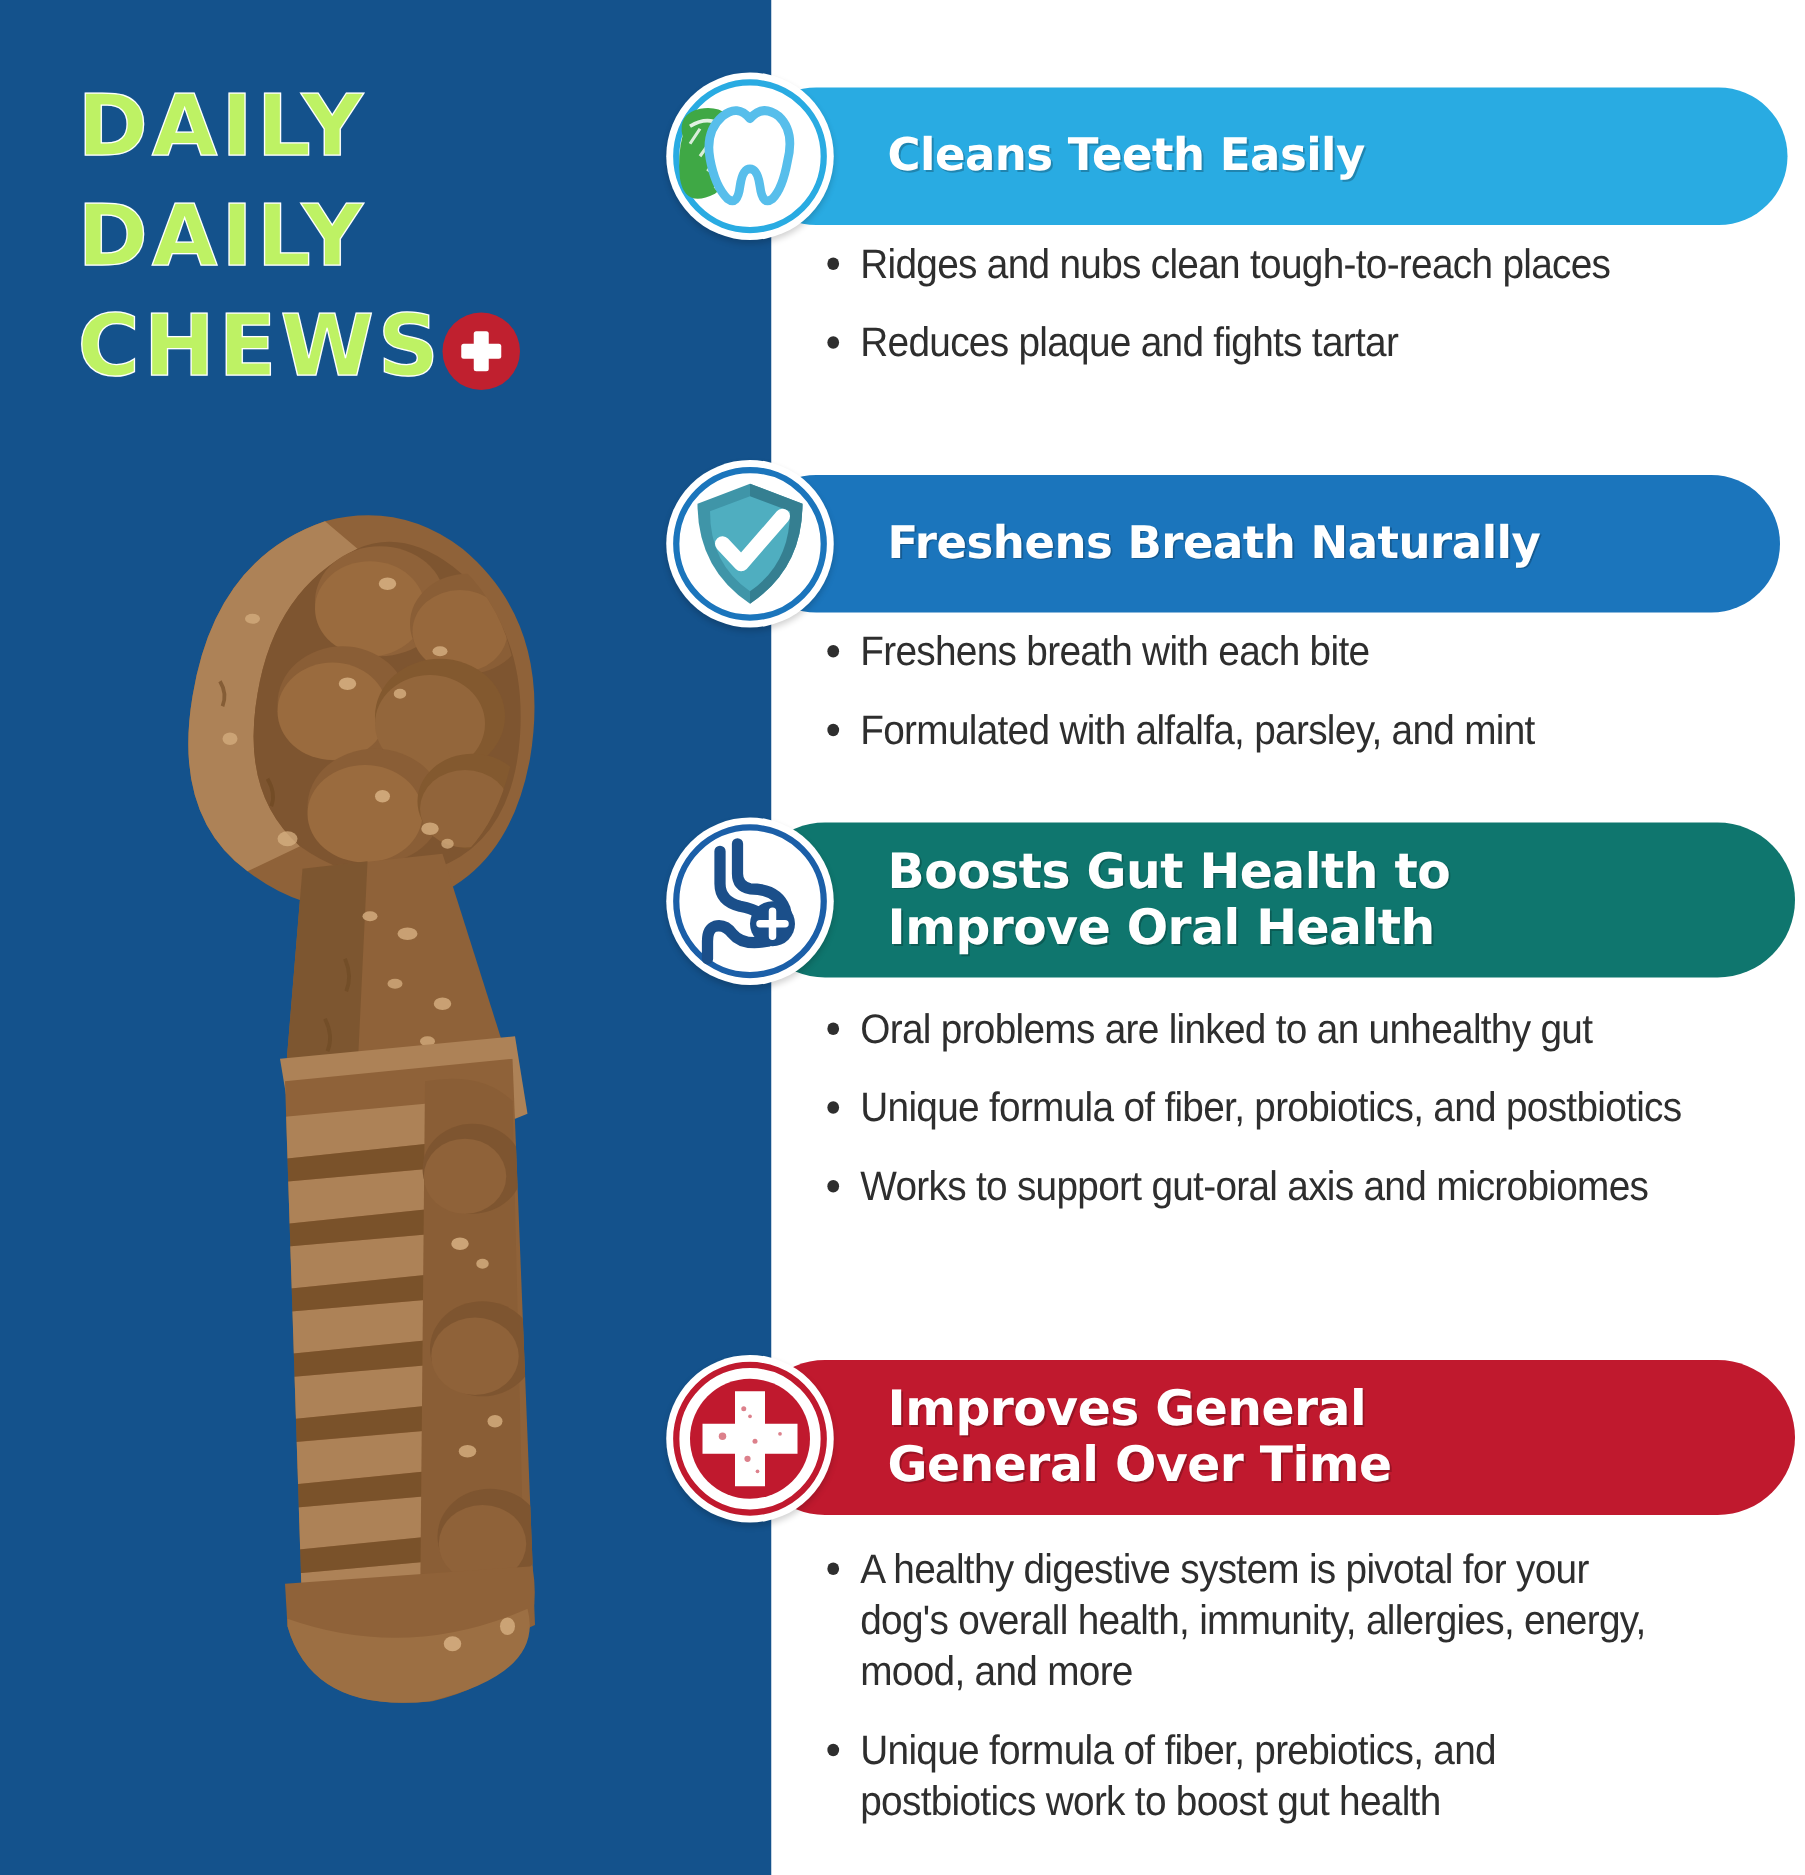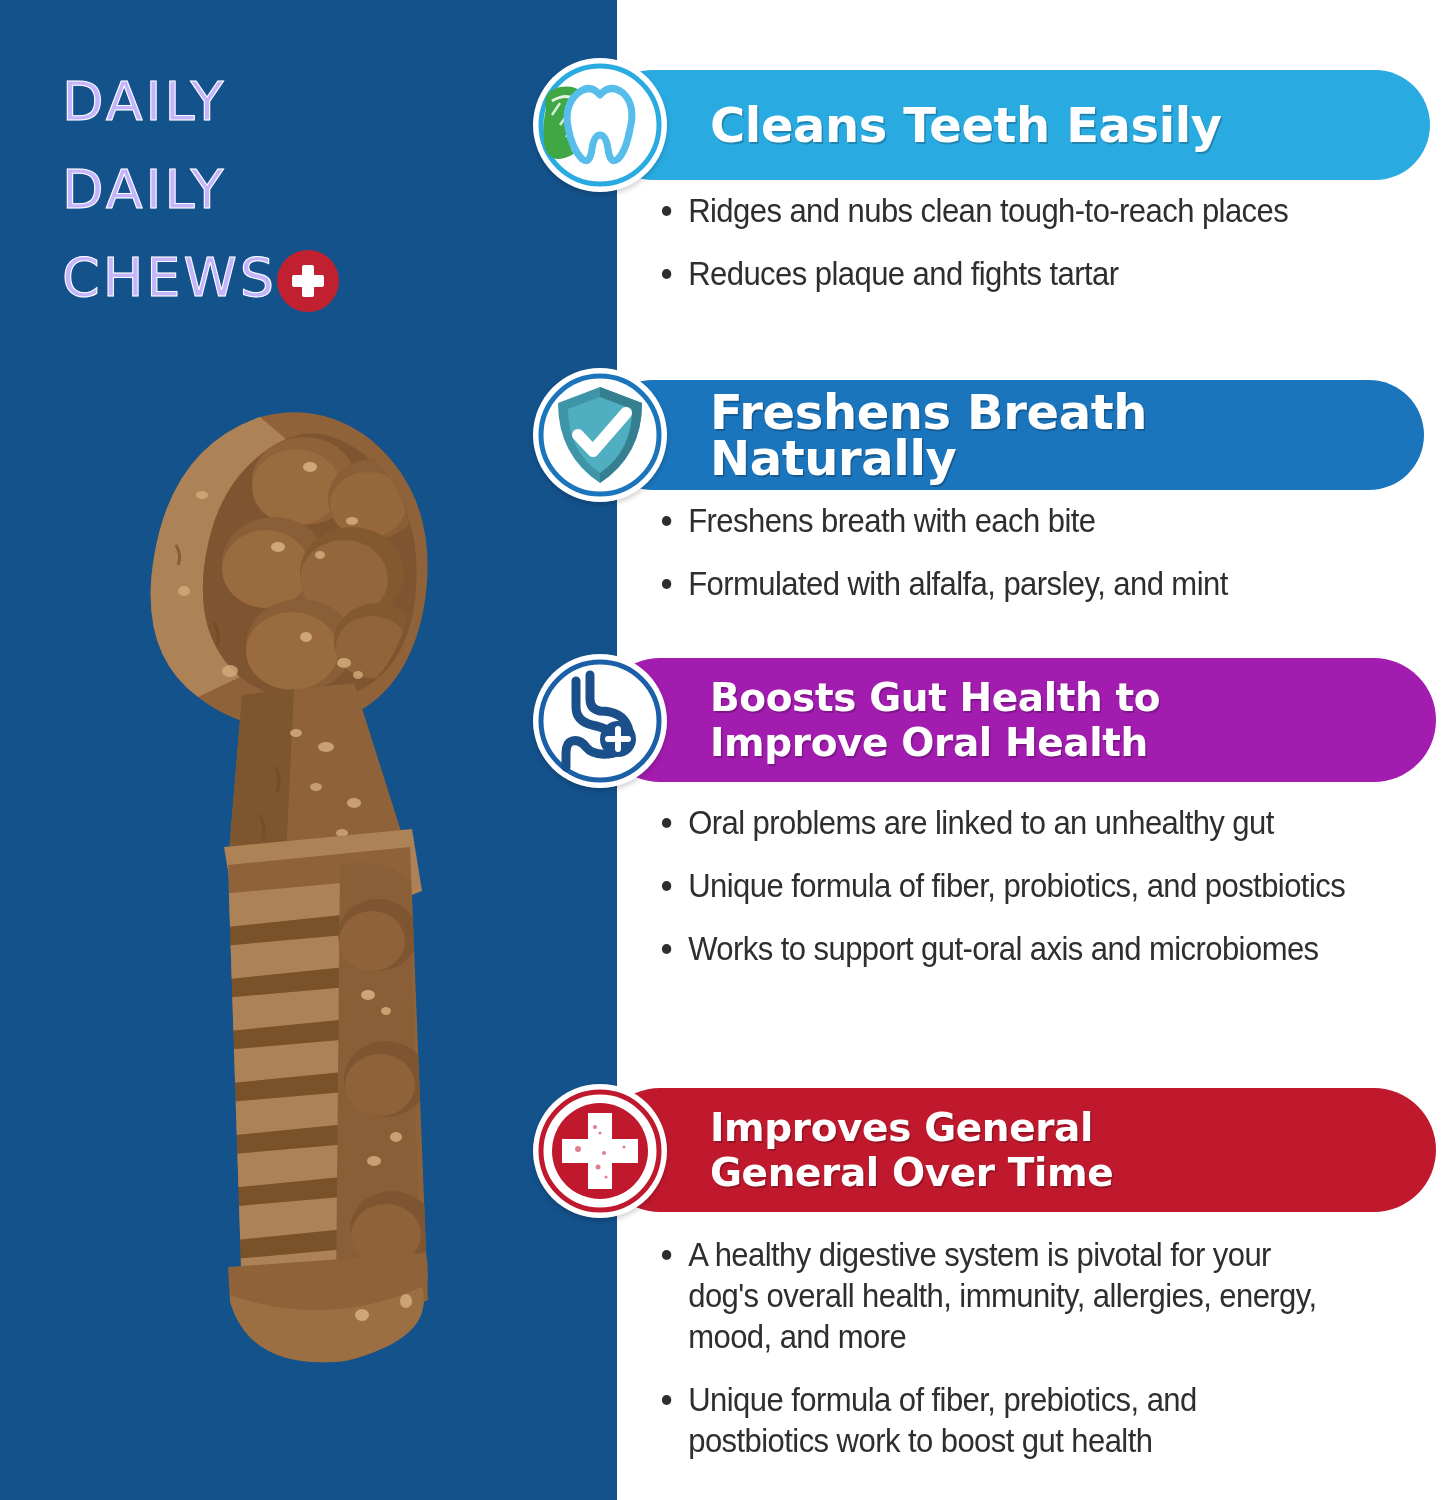--- a/index.html
+++ b/index.html
@@ -32,25 +32,25 @@
 
   #title-block {
     position: absolute;
     left: 62px;
     top: 58px;
     width: 420px;
   }
 
   .title-line {
     font-family: "DejaVu Sans", sans-serif;
-    font-weight: 400;
-    font-size: 54px;
+    font-weight: 700;
+    font-size: 68px;
     line-height: 88px;
     letter-spacing: 3px;
-    color: #c4b5fd;
+    color: #bef264;
     white-space: nowrap;
     -webkit-text-stroke: 1px #ffffff;
     text-shadow: 0 0 1px rgba(255,255,255,.6);
   }
 
   #title-row-3 {
     display: flex;
     align-items: center;
   }
 
@@ -116,21 +116,21 @@
     border-radius: 55px;
     display: flex;
     align-items: center;
     padding-left: 112px;
     padding-right: 28px;
     z-index: 1;
   }
   .pill-title {
     font-family: "DejaVu Sans", sans-serif;
     font-weight: 700;
-    font-size: 48px;
+    font-size: 36px;
     line-height: 46px;
     color: #ffffff;
     letter-spacing: -0.4px;
     text-shadow: 1.5px 1.5px 0 rgba(0,0,0,.22);
   }
   .pill-title.two-line { font-size: 39px; line-height: 45px; }
 
   
   .icon-badge {
     position: absolute;
@@ -351,21 +351,21 @@
         </div>
       </div>
       <div class="bullets" style="top:128px;">
         <div class="bullet">Freshens breath with each bite</div>
         <div class="bullet">Formulated with alfalfa, parsley, and mint</div>
       </div>
     </div>
 
     <div class="section" style="top:656px;">
       <div class="pill-row" style="height:140px;">
-        <div class="pill" style="background:#a21caf; width:838px; height:124px; border-radius:62px; top:2px;">
+        <div class="pill" style="background:#0f766e; width:838px; height:124px; border-radius:62px; top:2px;">
           <div>
             <div class="pill-title two-line">Boosts Gut Health to</div>
             <div class="pill-title two-line">Improve Oral Health</div>
           </div>
         </div>
         <div class="icon-badge" style="top:-2px;">
           <svg width="124" height="124" viewBox="0 0 124 124" xmlns="http://www.w3.org/2000/svg">
             <circle cx="62" cy="62" r="59" fill="#ffffff" stroke="#1B5FA8" stroke-width="5"></circle>
 
             <path d="M52 16 L 52 40 Q 52 50 62 52 Q 84 52 90 68 Q 96 88 76 94 Q 56 98 48 88 Q 42 80 34 82 Q 28 84 28 94 L 28 108" stroke="#1B4F8A" stroke-width="9" fill="none" stroke-linecap="round" stroke-linejoin="round"></path>

